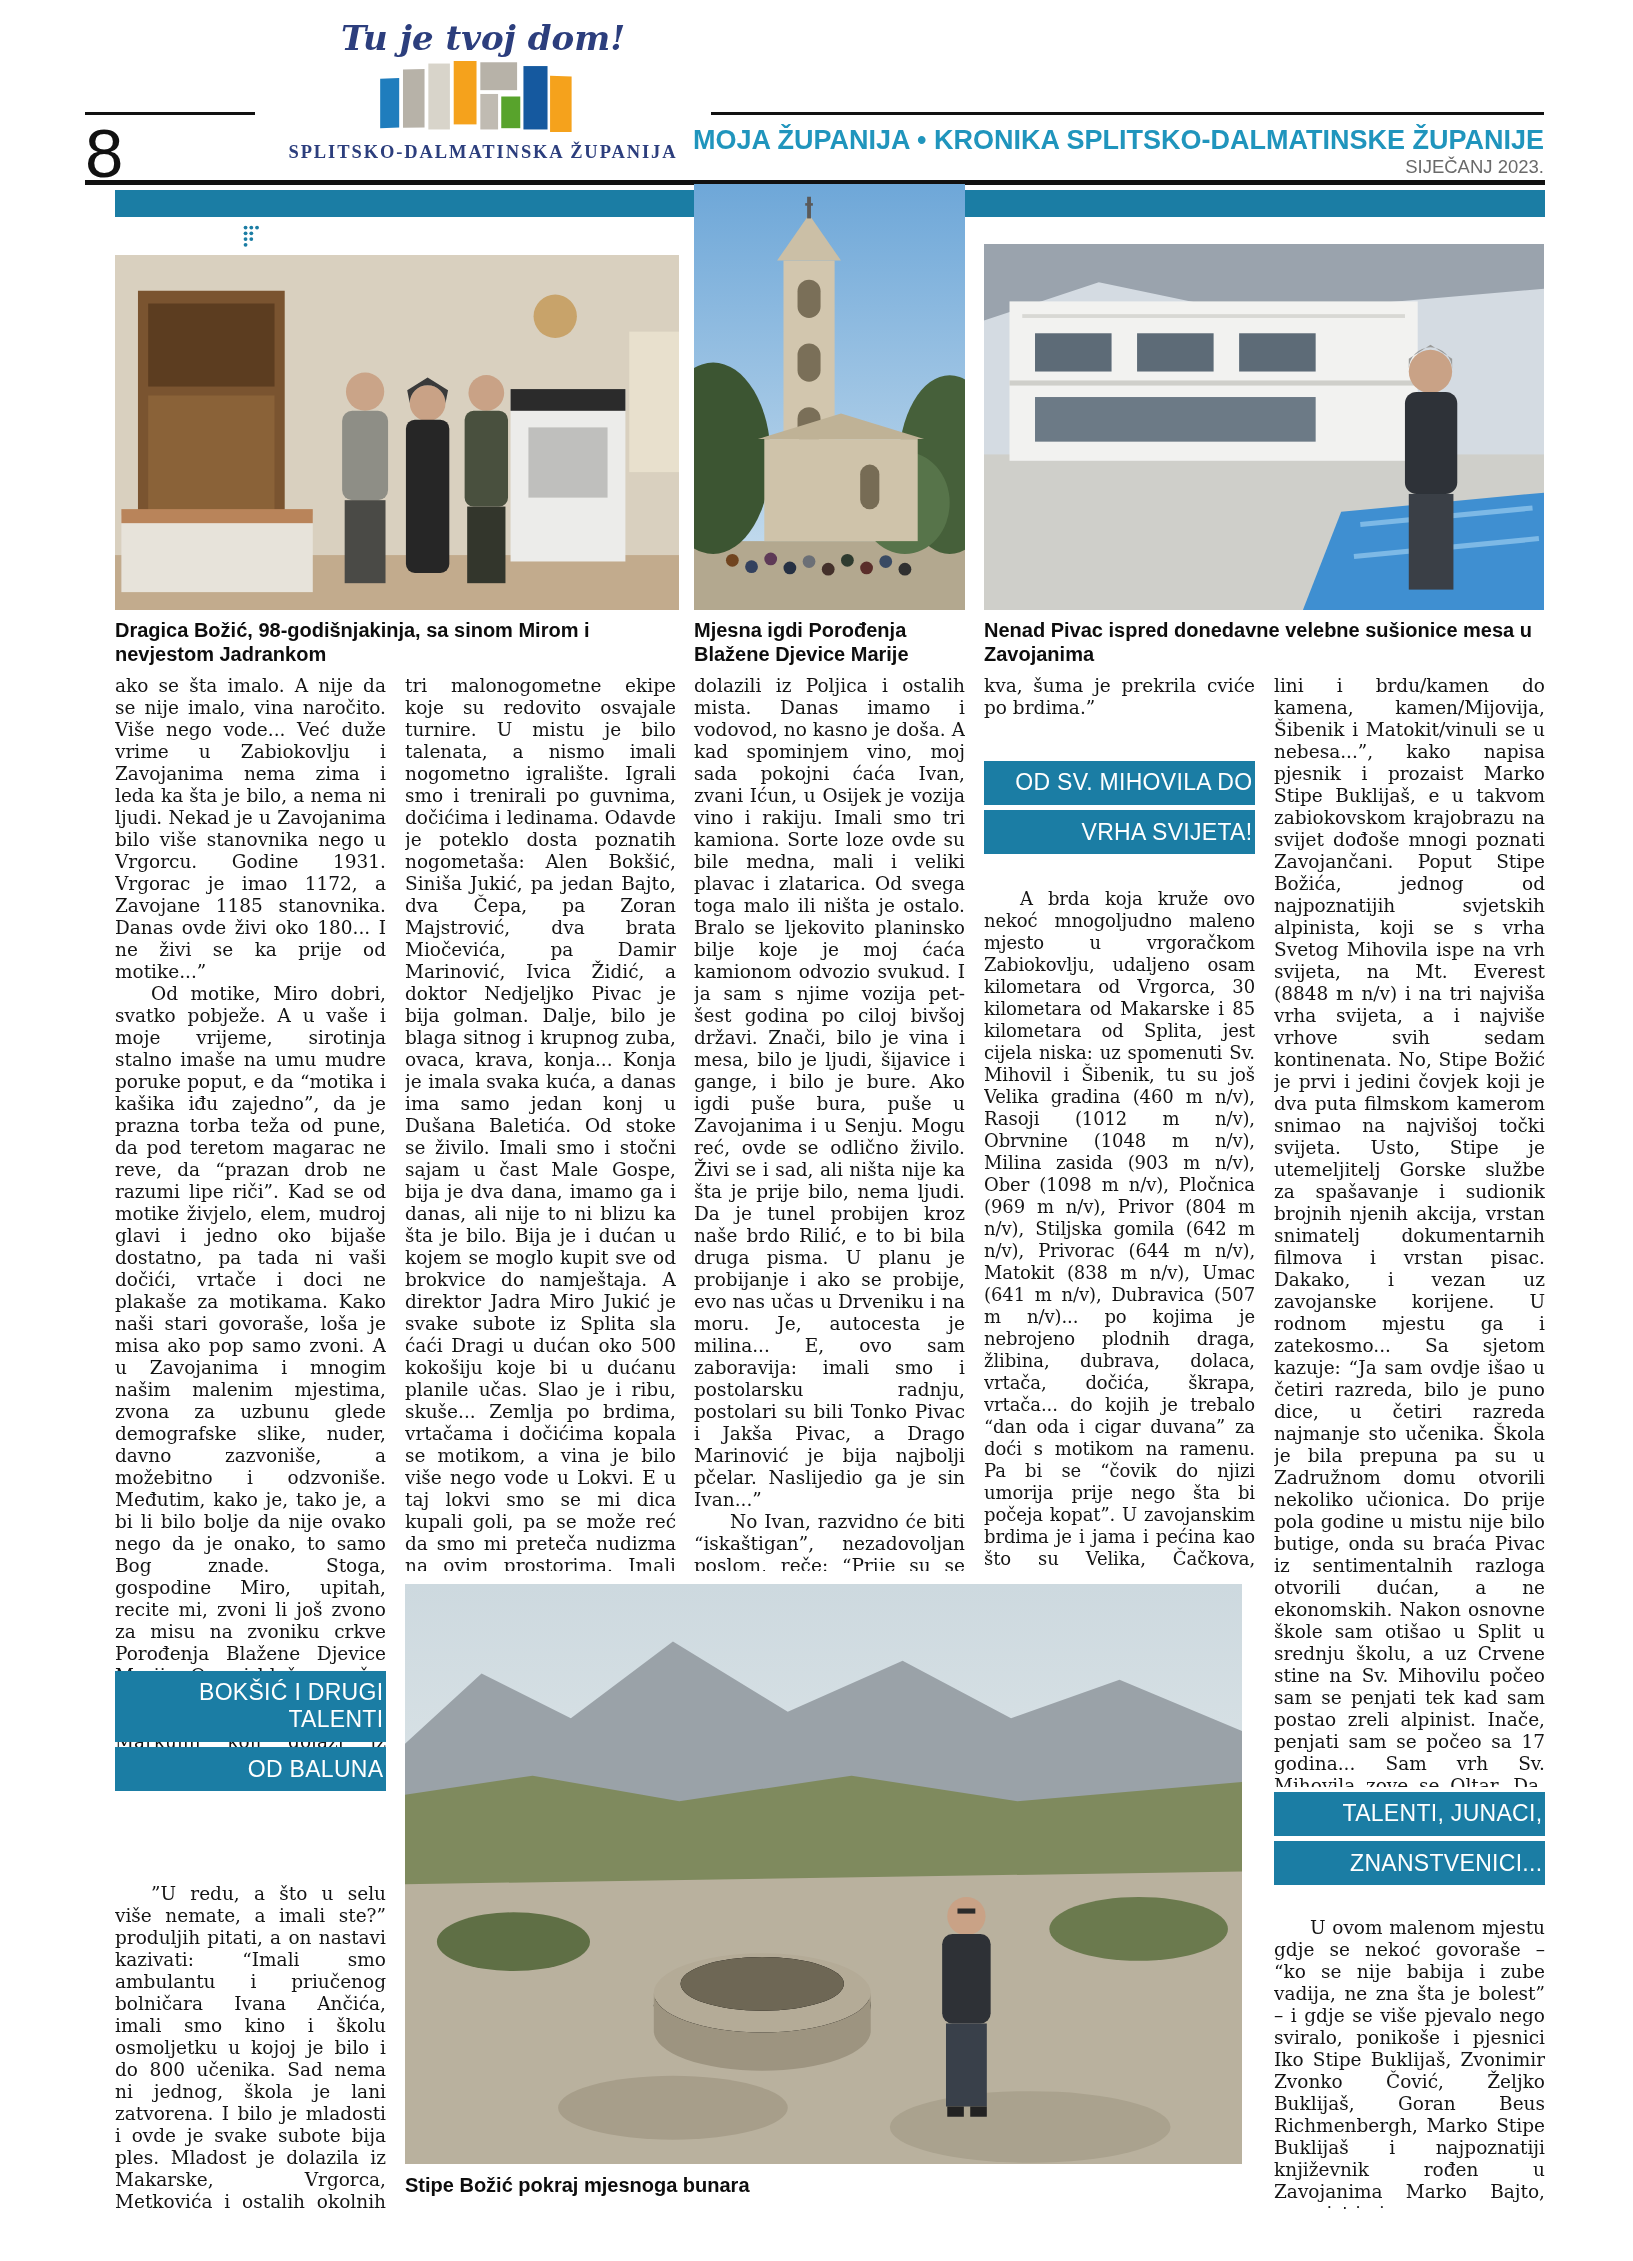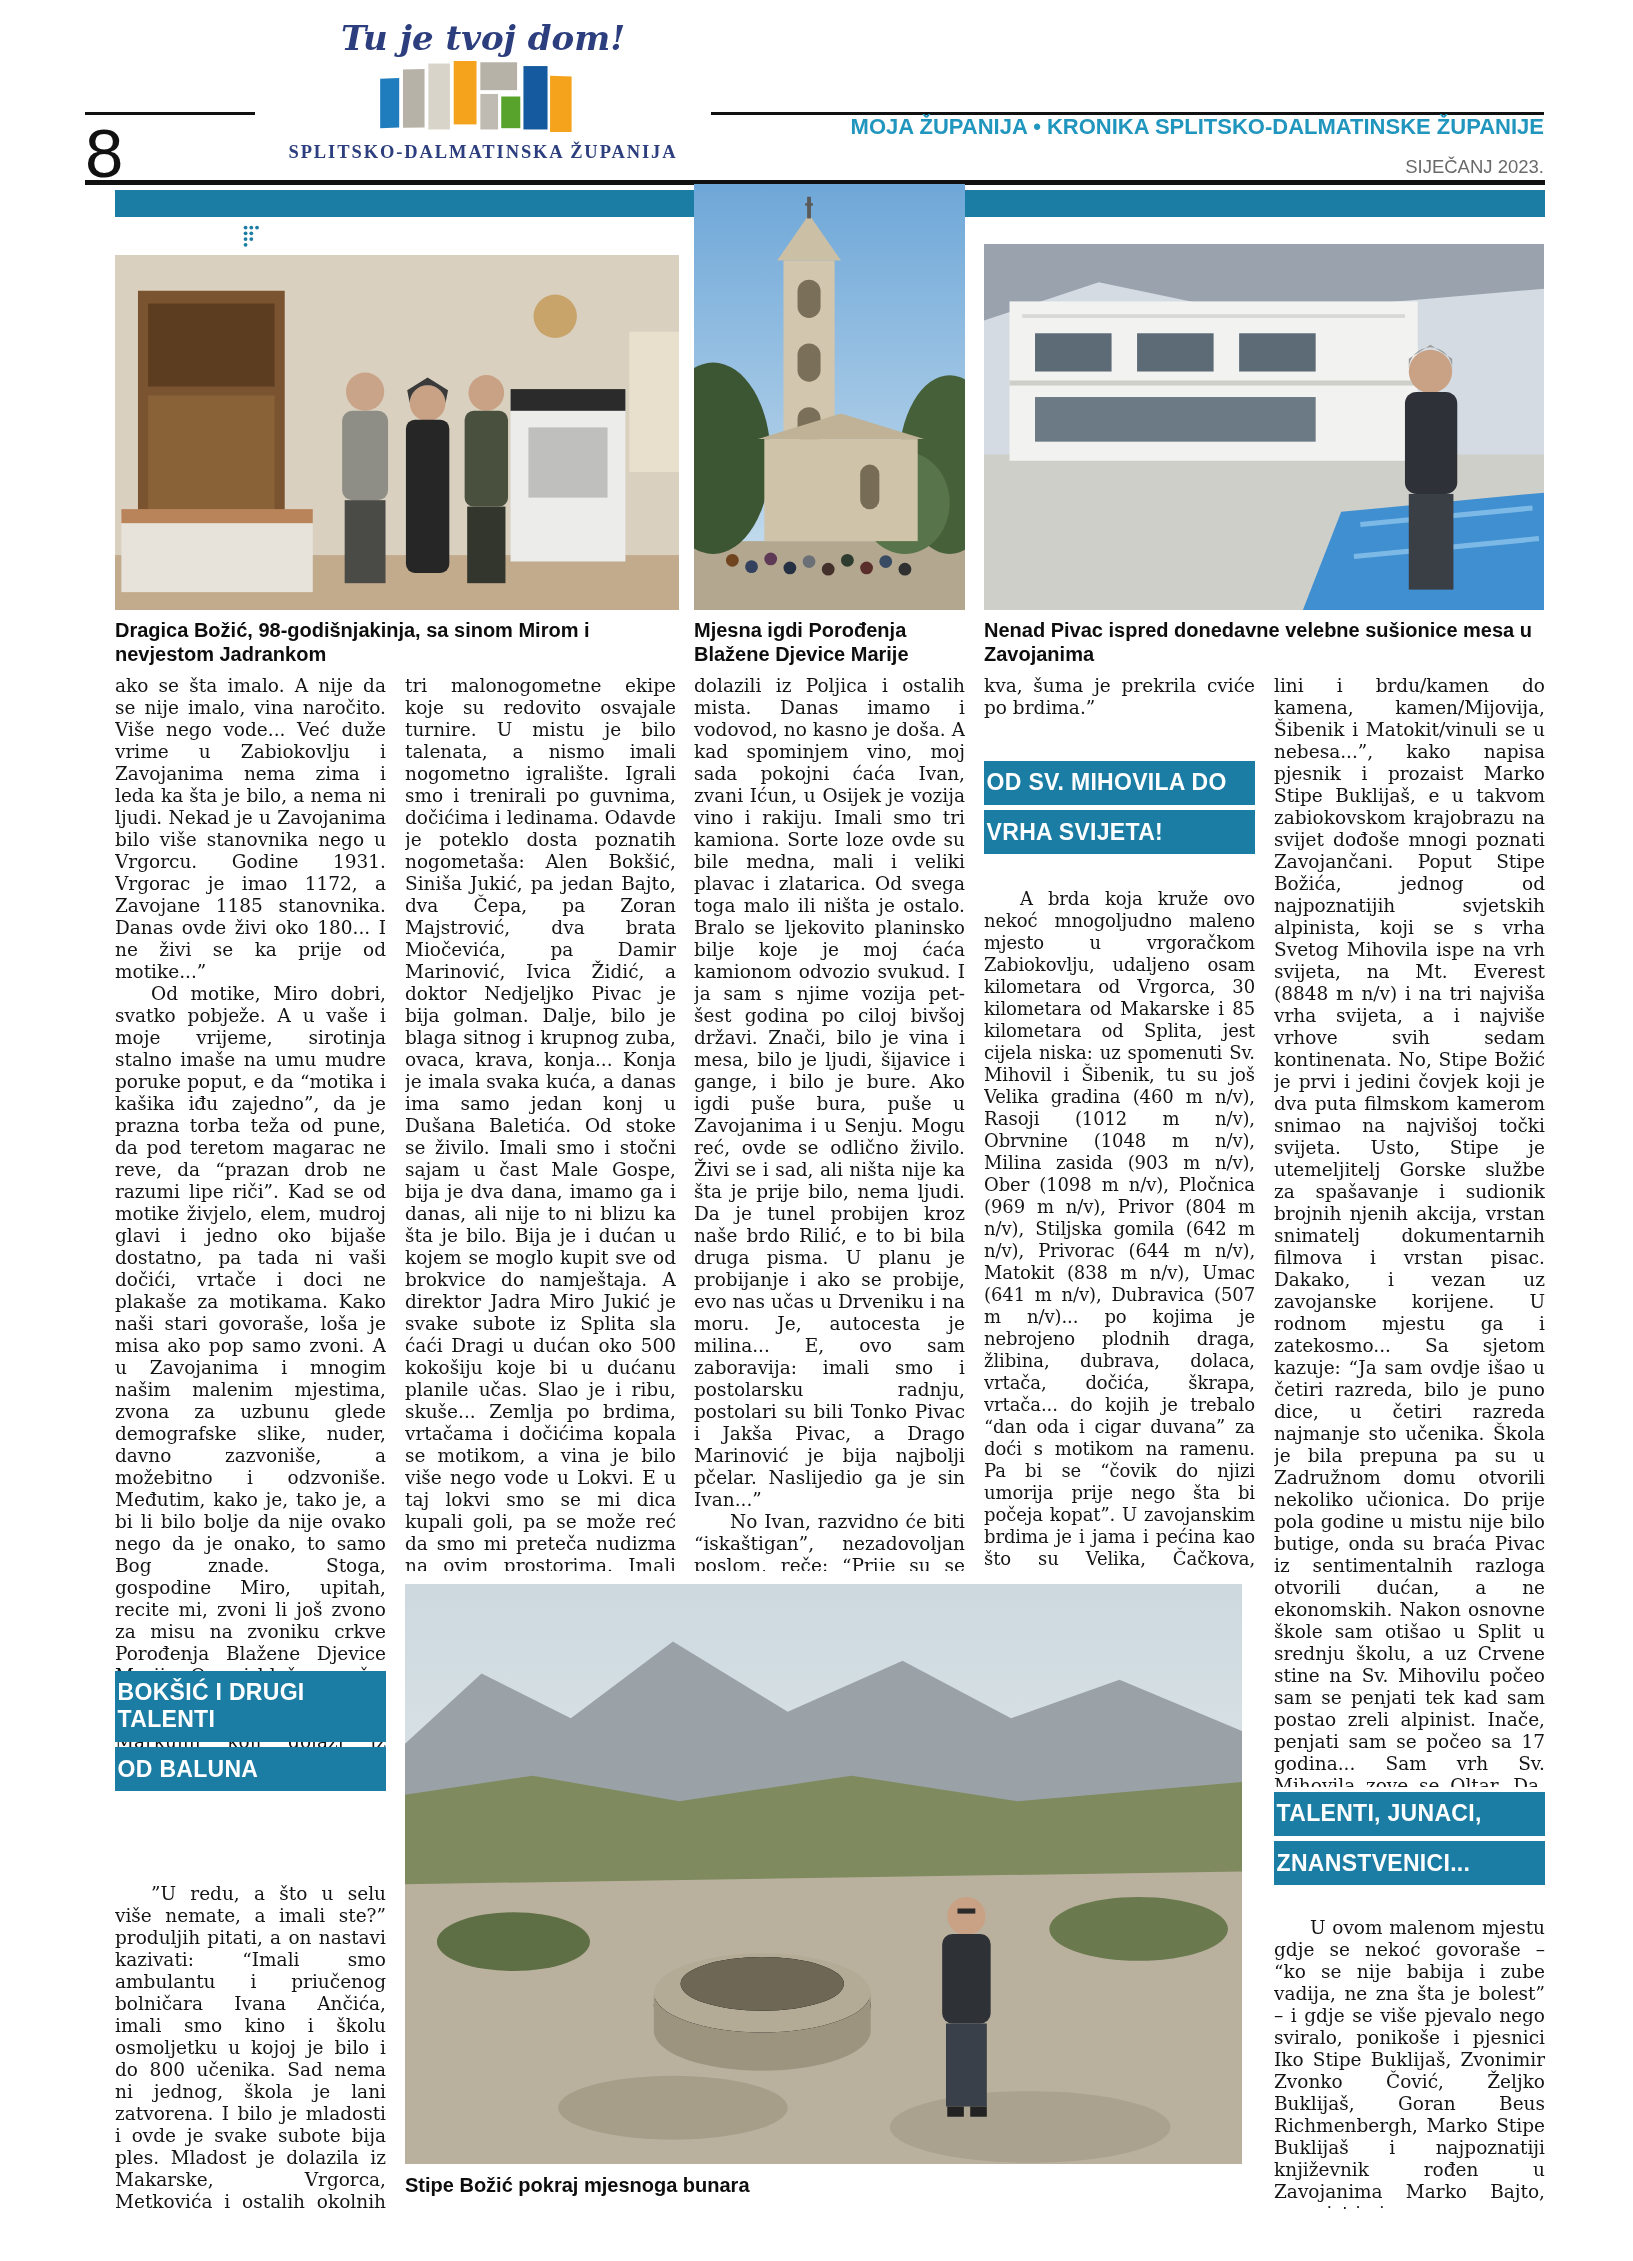--- a/index.html
+++ b/index.html
@@ -8,40 +8,40 @@
   
   .rule{position:absolute;background:#111;}
   .teal-band{position:absolute;left:115px;top:190px;width:1430px;height:27px;background:#1b7da4;}
   .pageno{position:absolute;left:85px;top:119px;font-family:"Liberation Sans",sans-serif;
           font-size:69px;font-weight:400;line-height:1;color:#111;}
   .logo{position:absolute;left:255px;top:0;width:456px;height:180px;background:#fff;text-align:center;}
   .logo-slogan{margin-top:18px;font-family:"DejaVu Serif",serif;font-style:italic;font-weight:bold;
                font-size:34px;color:#2c3e7d;}
   .logo-name{margin-top:8px;font-family:"Liberation Serif",serif;font-weight:bold;letter-spacing:1.9px;
              font-size:18.5px;color:#2c3e7d;}
-  .kicker{position:absolute;right:89px;top:114px;font-family:"Liberation Sans",sans-serif;
-          font-weight:bold;font-size:22px;color:#2095bd;white-space:nowrap;}
+  .kicker{position:absolute;right:89px;top:125px;font-family:"Liberation Sans",sans-serif;
+          font-weight:bold;font-size:27px;color:#2095bd;white-space:nowrap;}
   .date{position:absolute;right:89px;top:156px;font-family:"Liberation Sans",sans-serif;
         font-size:18.5px;color:#6a6a6a;}
   .continuation{position:absolute;left:142px;top:225px;display:flex;align-items:center;gap:6px;flex-direction:column;}
   .continuation .label{font-family:"Liberation Sans",sans-serif;font-weight:bold;font-size:20px;color:#1b7da4;}
   
   .photo{position:absolute;overflow:hidden;background:#cabfa9;}
   .photo svg{display:block;width:100%;height:100%;}
   .caption{position:absolute;font-family:"Liberation Sans",sans-serif;font-weight:bold;
            font-size:20px;line-height:24px;color:#0d0d0d;}
   
   .coltext{position:absolute;width:271px;font-size:18.5px;line-height:22px;text-align:justify;
            overflow:hidden;hyphens:none;}
   .coltext p{margin:0;text-indent:36px;}
   .coltext p.noindent{text-indent:0;}
   .cond{font-size:18px;line-height:22px;letter-spacing:-0.1px;}
   .secbox{position:absolute;width:271px;display:flex;flex-direction:column;gap:5.7px;}
-  .secbox .bar{background:#1b7da4;color:#ffffff;text-align:left;
-               font-family:"Liberation Sans",sans-serif;font-weight:bold;font-size:23px;
+  .secbox .bar{background:#1b7da4;color:#ffffff;text-align:right;
+               font-family:"Liberation Sans",sans-serif;font-weight:normal;font-size:23px;
                padding:8.3px 2.6px;letter-spacing:0.3px;}
 </style>
 </head>
 <body>
 
 <div class="page">
 
   <div class="rule" style="left:85px;top:112px;width:172px;height:3.2px;"></div>
   <div class="rule" style="left:710px;top:112px;width:834px;height:3.2px;"></div>
   <div class="rule" style="left:85px;top:180px;width:1460px;height:4.5px;"></div>

